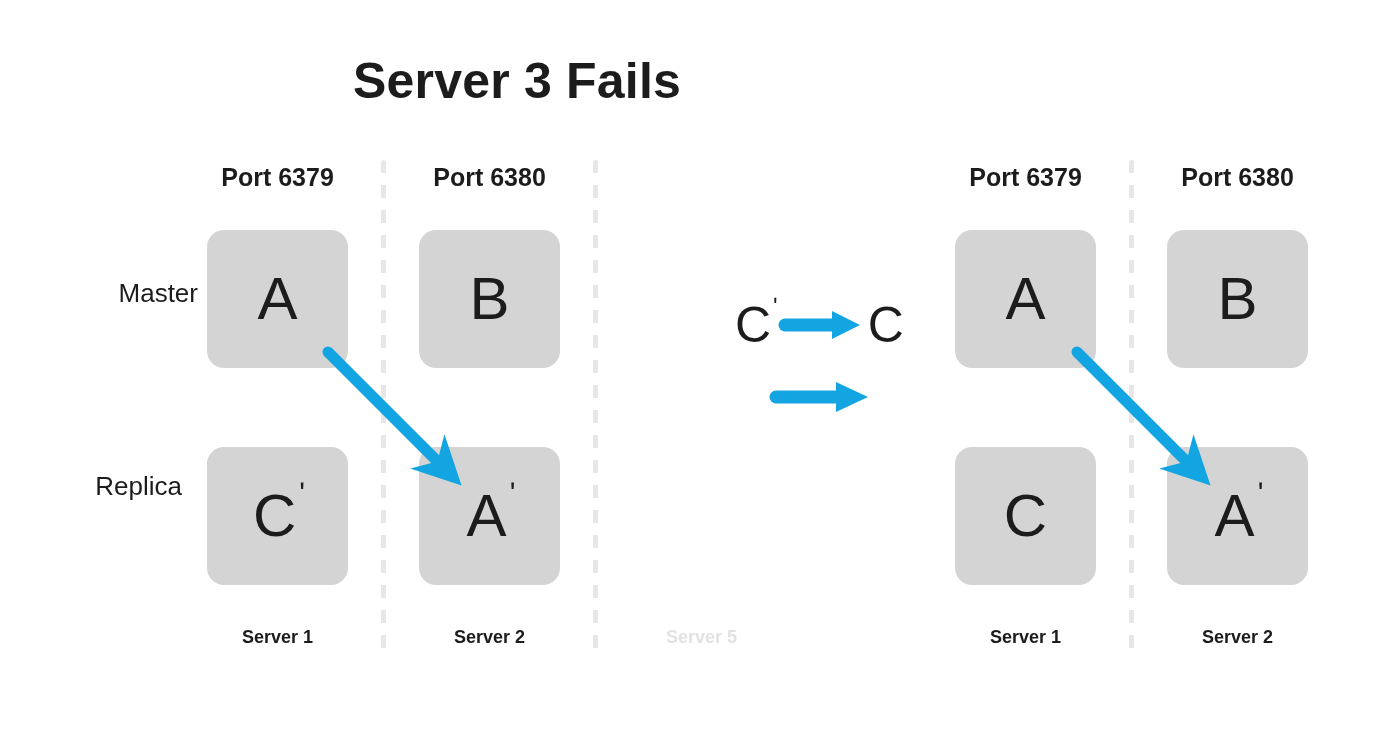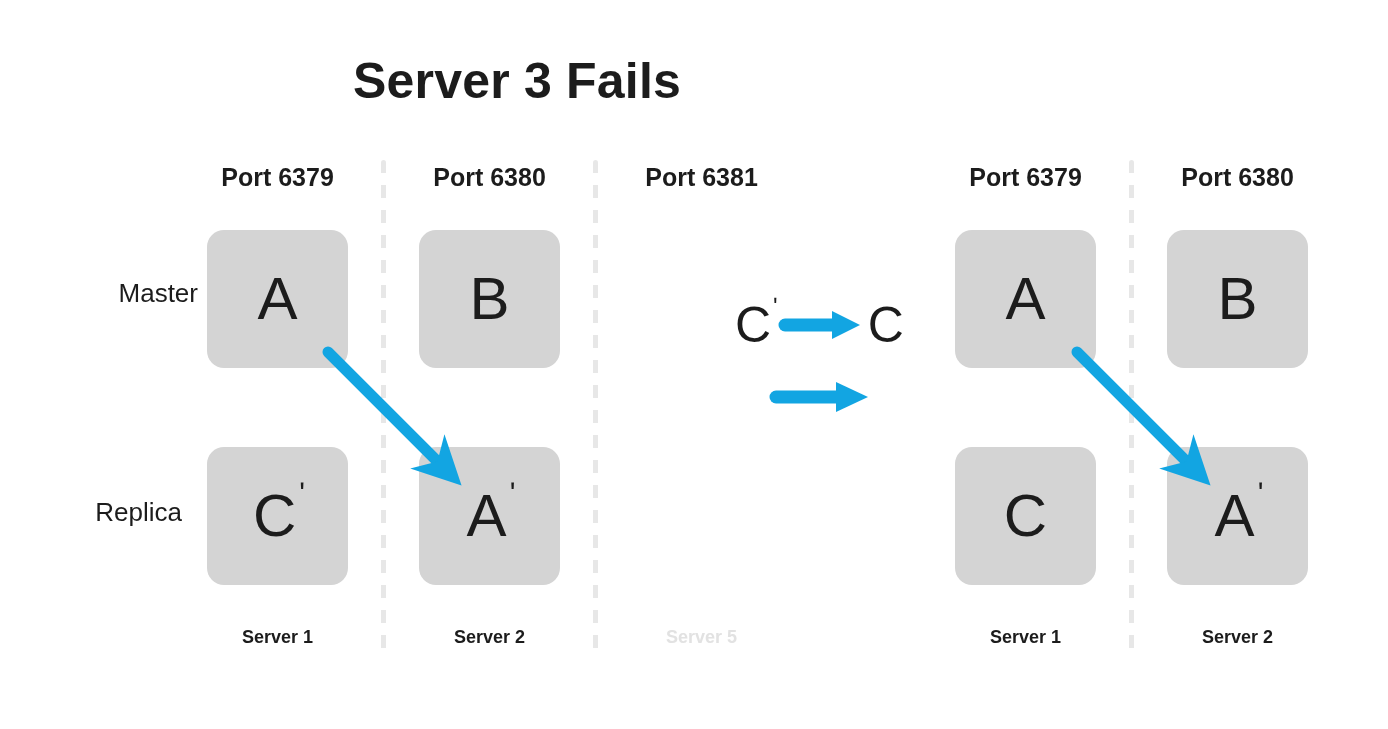--- a/index.html
+++ b/index.html
@@ -26,21 +26,21 @@
   
   .row-label {
     position:absolute;
     font-size:26px;
     font-weight:400;
     color:#1c1c1c;
     white-space:nowrap;
     text-align:right;
   }
   .row-label.master  { left:16px; width:182px; top:278px; }
-  .row-label.replica { left:0px; width:182px; top:497px;padding-left:32px; }
+  .row-label.replica { left:0px; width:182px; top:471px;padding-left:32px; }
 
   
   .divider {
     position:absolute;
     top:160px;
     width:5px;
     height:500px;
     background-image:linear-gradient(
         to bottom,
         #e7e7e7 0px, #e7e7e7 13px,
@@ -158,21 +158,20 @@
     <div class="node master">
       <span class="node-text"><span>B</span><span class="prime"></span></span>
     </div>
     <div class="node replica">
       <span class="node-text"><span>A</span><span class="prime">ʹ</span></span>
     </div>
     <div class="server-label">Server 2</div>
   </div>
 
   <div class="col" style="left:631px;">
-    <div class="port-label">Port 6381</div>
     <div class="server-label faded">Server 5</div>
   </div>
 
   <svg class="diag-arrow" width="1388" height="729">
     <defs>
       <marker id="ah-left" markerWidth="4.4" markerHeight="4.4" refX="2.4" refY="2.2" orient="auto" markerUnits="strokeWidth">
         <path d="M0,0 L4.4,2.2 L0,4.4 L1.3,2.2 Z" fill="#12a5e2"></path>
       </marker>
     </defs>
     <line x1="328" y1="352" x2="446" y2="470" stroke="#12a5e2" stroke-width="11" stroke-linecap="round" marker-end="url(#ah-left)"></line>

